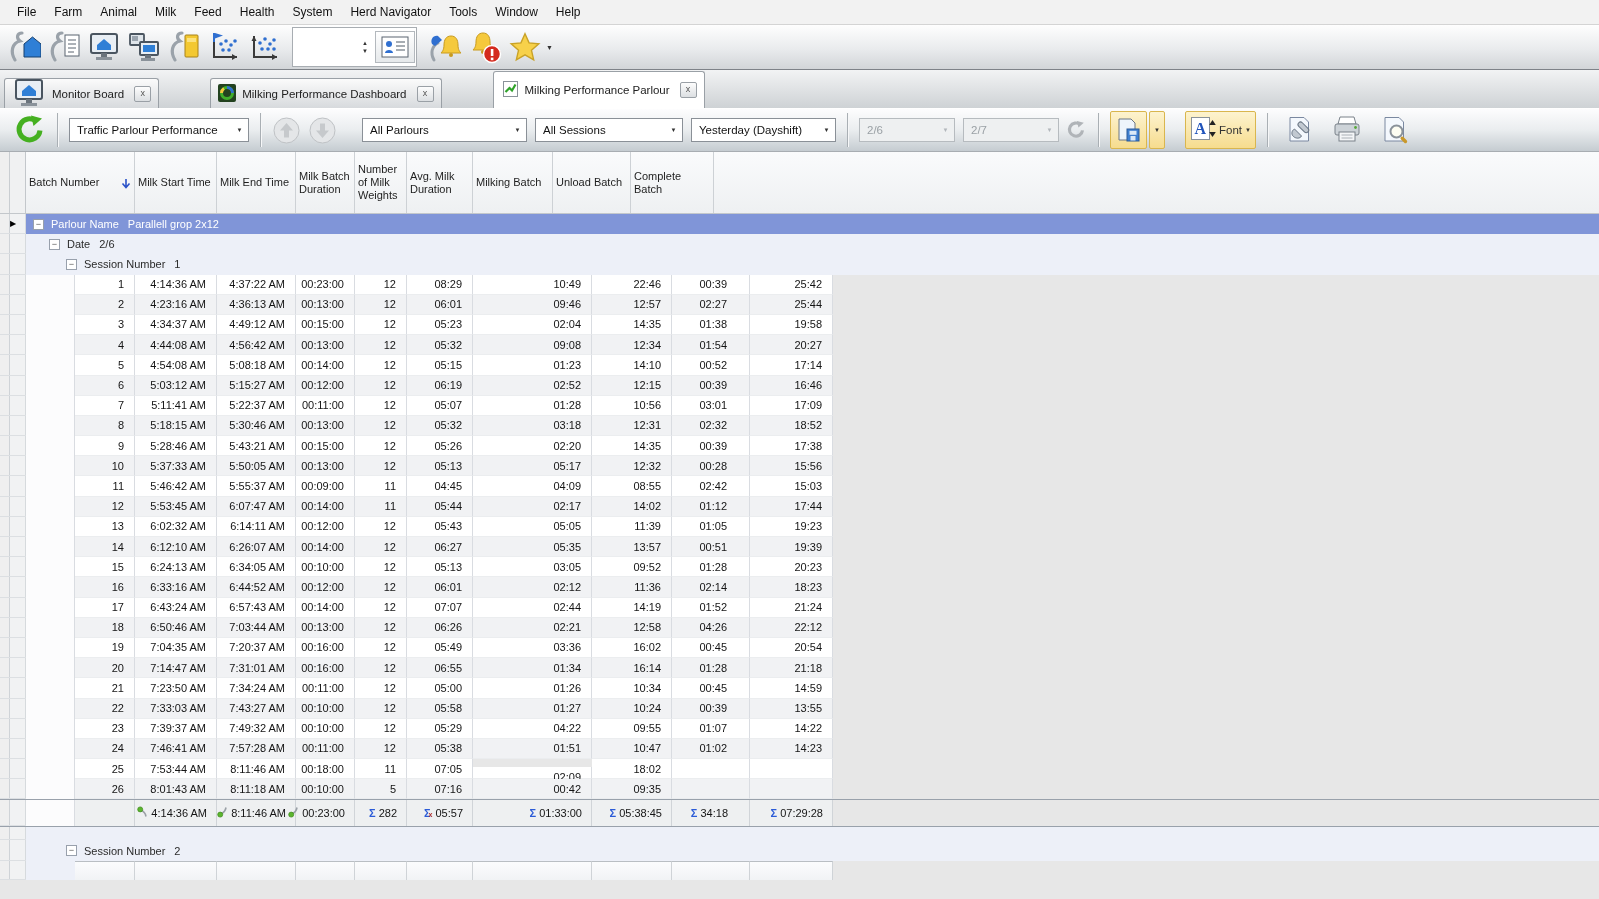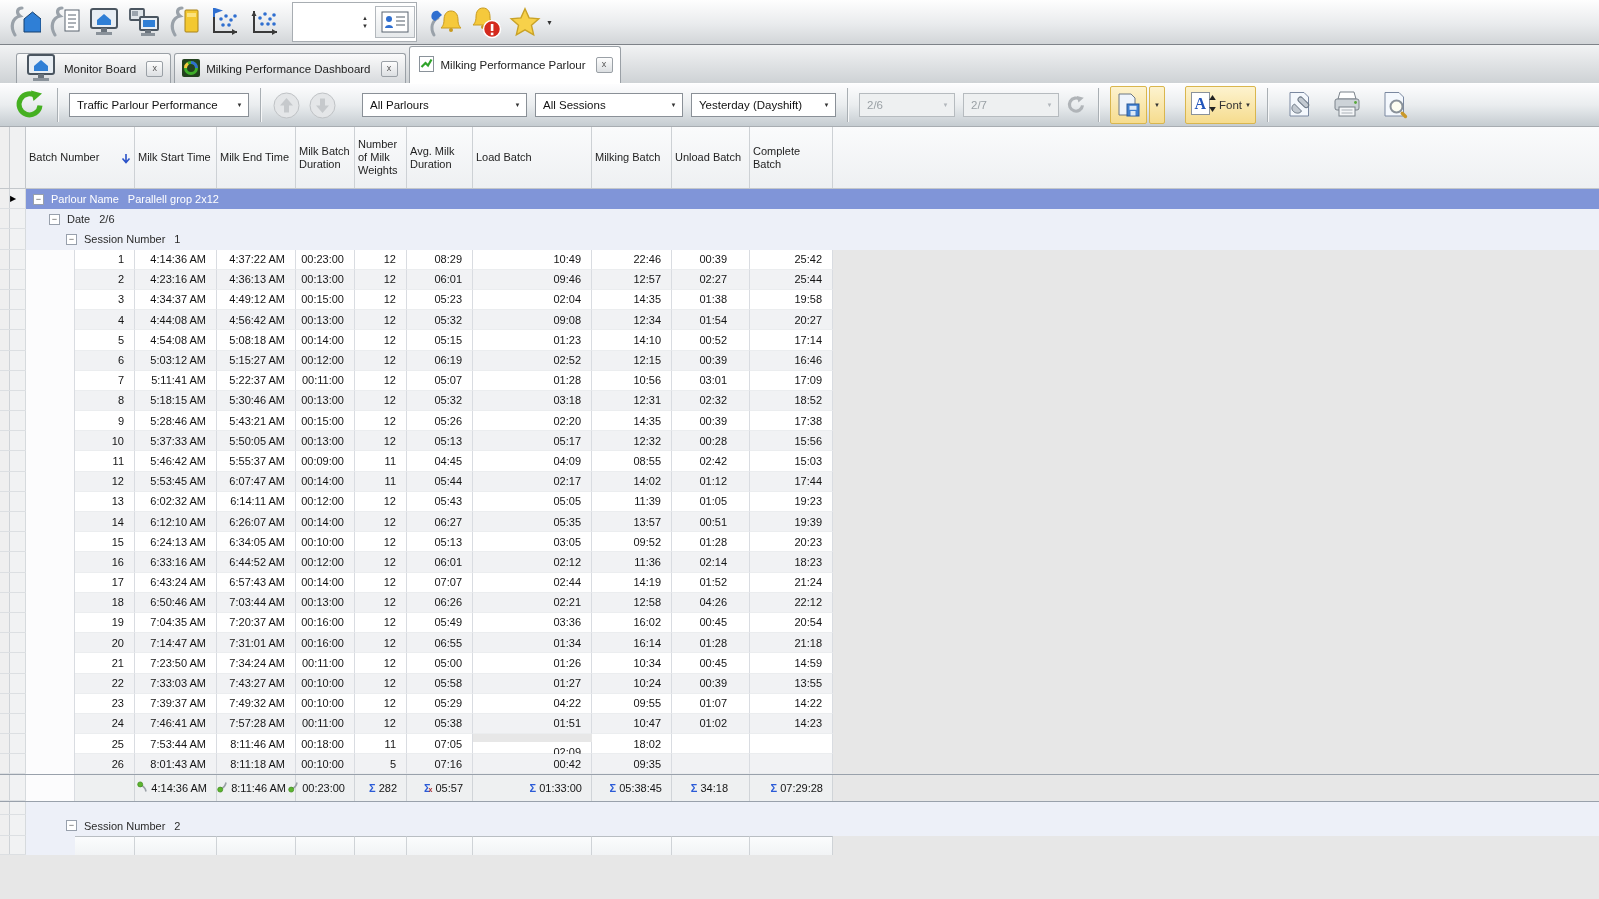--- a/index.html
+++ b/index.html
@@ -24,21 +24,21 @@
     align-items:center;margin:0 8px;padding:1px;}
   .spin-input{width:64px;height:28px;background:#fff;display:inline-block;}
   .spin-arrows{display:inline-flex;flex-direction:column;width:14px;color:#333;
     font-size:6px;line-height:8px;align-items:center;}
   .spin-cardbtn{width:38px;height:30px;border:1px solid #b3b8bd;background:linear-gradient(#fff,#e6e9eb);
     display:inline-flex;align-items:center;justify-content:center;margin-left:3px;}
   .tb-caret{font-size:7px;color:#333;margin-left:1px;}
 
   
   .tabstrip{height:38px;background:linear-gradient(#f2f3f4,#ced2d5);display:flex;
-    align-items:flex-end;padding-left:16px;}
+    align-items:flex-end;padding-left:4px;gap:48px;}
   .tab{height:29px;display:flex;align-items:center;gap:6px;padding:0 7px;
     background:linear-gradient(#fbfbfb,#d7dadd);border:1px solid #9aa0a6;border-bottom:none;
     border-radius:3px 3px 0 0;font-size:11.5px;color:#222;margin-right:3px;white-space:nowrap;}
   .tab.active{height:36px;background:#fff;font-size:11.5px;}
   .tab-close{width:15px;height:14px;border:1px solid #9aa0a6;background:linear-gradient(#fdfdfd,#dcdfe2);
     font-size:9px;line-height:12px;text-align:center;color:#555;border-radius:2px;margin-left:4px;}
 
   
   .filterbar{height:42px;background:linear-gradient(#fdfdfe,#eaedef 50%,#c5ccd1);
     border-top:1px solid #fff;border-bottom:1px solid #a8adb2;display:flex;align-items:center;
@@ -105,20 +105,33 @@
   .ph-indent{flex:0 0 49px;background:#edf0f8;box-sizing:border-box;}
   .phcell{box-sizing:border-box;background:linear-gradient(#fbfcfd,#f1f3f5);
     border-right:1px solid #cfd3d7;border-top:1px solid #b9bec3;flex-shrink:0;}
 </style>
 </head>
 <body>
 
 <div id="app">
 
 
+  <div class="menubar" id="menubar">
+      <div class="menu-item">File</div>
+      <div class="menu-item">Farm</div>
+      <div class="menu-item">Animal</div>
+      <div class="menu-item">Milk</div>
+      <div class="menu-item">Feed</div>
+      <div class="menu-item">Health</div>
+      <div class="menu-item">System</div>
+      <div class="menu-item">Herd Navigator</div>
+      <div class="menu-item">Tools</div>
+      <div class="menu-item">Window</div>
+      <div class="menu-item">Help</div>
+    </div>
 
   <div class="toolbar">
     <span id="tb-left" style="display:inline-flex">
         <span class="tb-btn">
           <svg width="34" height="34" viewBox="0 0 34 34">
             <path d="M8 30 C3 22 5 13 13 11 C9 8 10 3 15 3" fill="none" stroke="#9aa2aa" stroke-width="3.2" stroke-linecap="round"></path>
             <path d="M17 14 L25.5 7 L34 14 V27 H17 Z" fill="#2f7fd6" stroke="#17406e"></path>
           </svg>
         </span>
         <span class="tb-btn">
@@ -380,23 +393,20 @@
         </div>
         <div class="hcell" style="width: 59px;">
           <span>Milk Batch Duration</span>
         </div>
         <div class="hcell" style="width: 52px;">
           <span>Number of Milk Weights</span>
         </div>
         <div class="hcell" style="width: 66px;">
           <span>Avg. Milk Duration</span>
         </div>
-        <div class="hcell" style="width: 119px;">
-          <span>Load Batch</span>
-        </div>
         <div class="hcell" style="width: 80px;">
           <span>Milking Batch</span>
         </div>
         <div class="hcell" style="width: 78px;">
           <span>Unload Batch</span>
         </div>
         <div class="hcell" style="width: 83px;">
           <span>Complete Batch</span>
         </div>
         <div class="hfill"></div>

